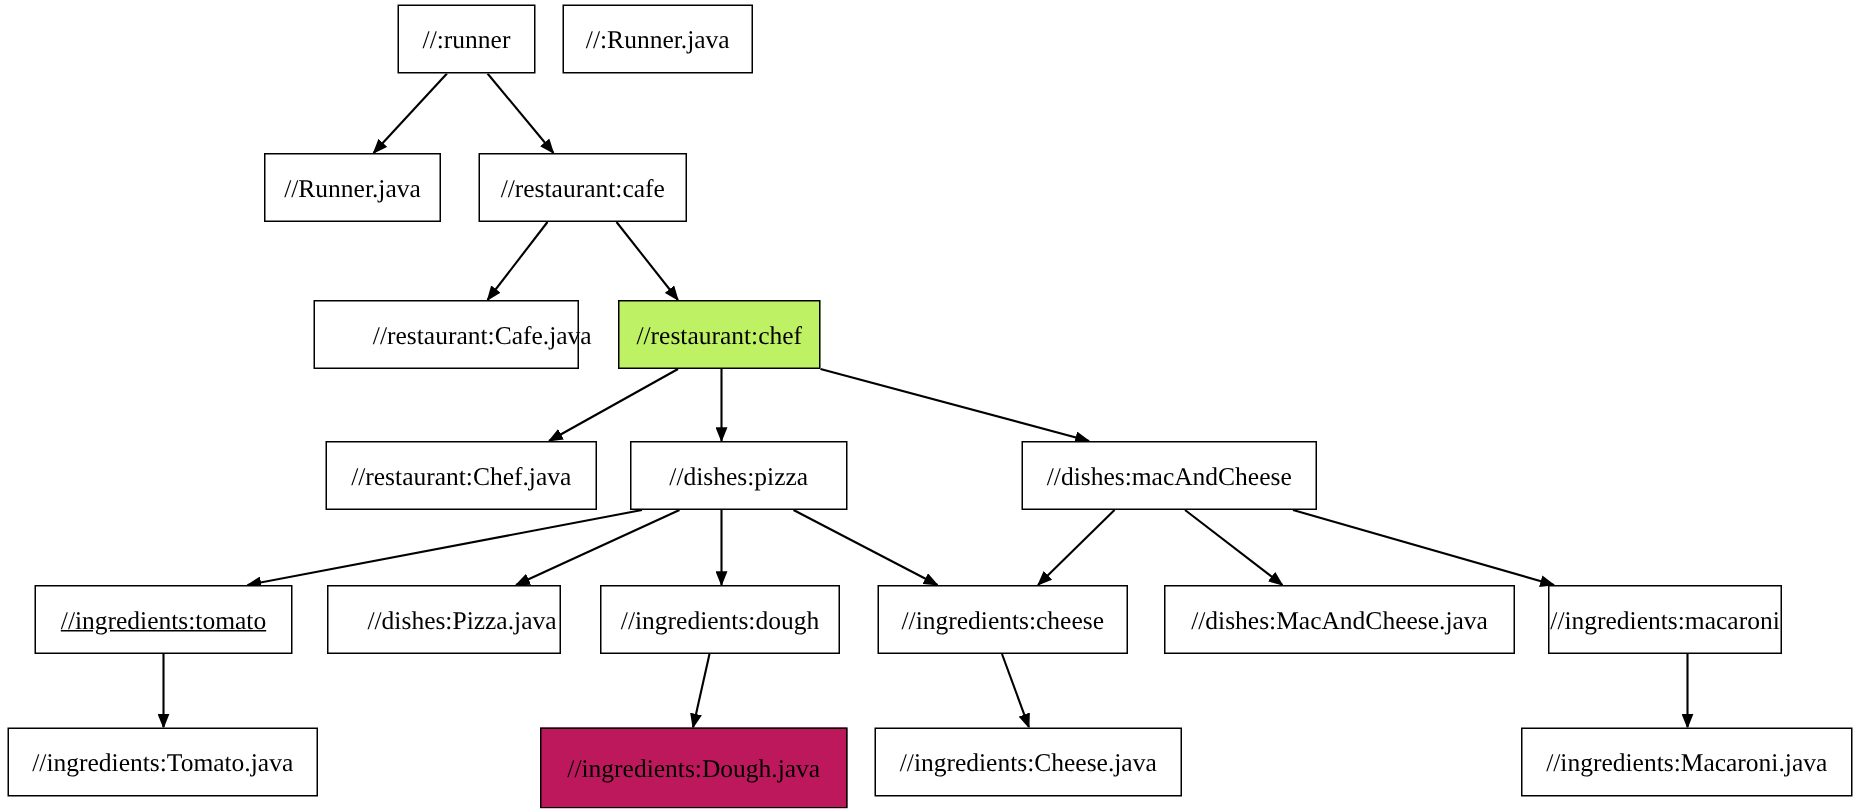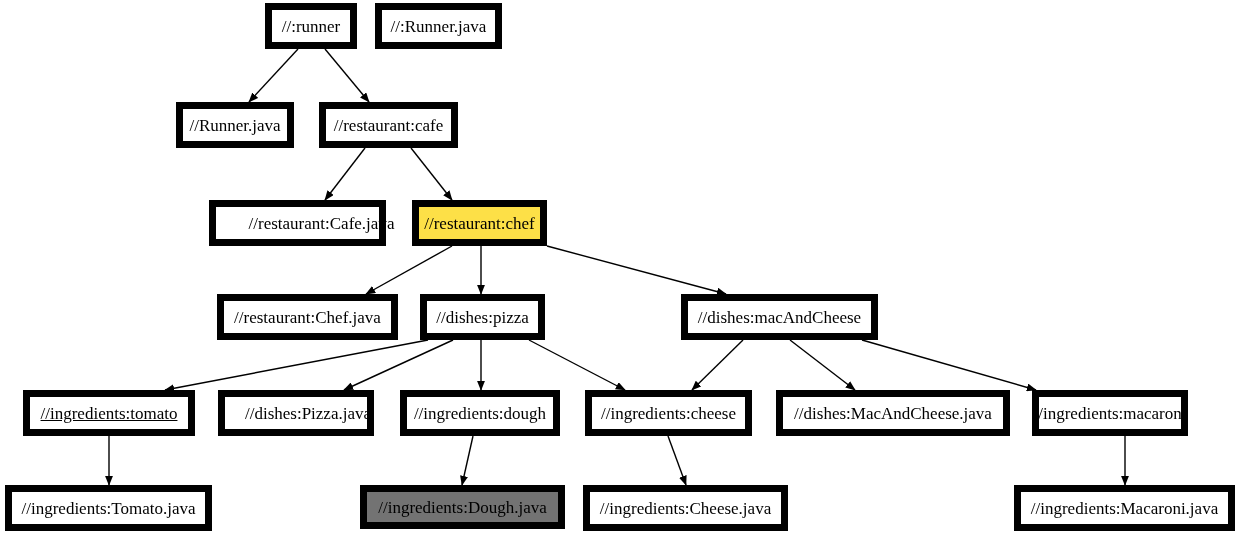--- a/index.html
+++ b/index.html
@@ -26,21 +26,21 @@
   #node-layer {
     position: absolute;
     left: 0;
     top: 0;
     width: 1242px;
     height: 539px;
   }
   .graph-node {
     position: absolute;
     box-sizing: border-box;
-    border: 7px solid #a3a3a3;
+    border: 1px solid #a3a3a3;
     background: #ffffff;
     display: flex;
     align-items: center;
     justify-content: center;
     color: #000000;
     font-size: 17px;
     line-height: 1;
     white-space: nowrap;
   }
   .graph-node .node-label {
@@ -88,27 +88,27 @@
       </div>
       <div class="graph-node" style="left: 176px; top: 102px; width: 118px; height: 46px; border-color: rgb(0, 0, 0); background: rgb(255, 255, 255); color: rgb(0, 0, 0);">
         <span class="node-label">//Runner.java</span>
       </div>
       <div class="graph-node" style="left: 319px; top: 102px; width: 139px; height: 46px; border-color: rgb(0, 0, 0); background: rgb(255, 255, 255); color: rgb(0, 0, 0);">
         <span class="node-label">//restaurant:cafe</span>
       </div>
       <div class="graph-node" style="left: 209px; top: 200px; width: 177px; height: 46px; border-color: rgb(0, 0, 0); background: rgb(255, 255, 255); color: rgb(0, 0, 0); padding-left: 48px;">
         <span class="node-label">//restaurant:Cafe.java</span>
       </div>
-      <div class="graph-node" style="left: 412px; top: 200px; width: 135px; height: 46px; border-color: rgb(0, 0, 0); background: #fde047; color: rgb(0, 0, 0);">
+      <div class="graph-node" style="left: 412px; top: 200px; width: 135px; height: 46px; border-color: rgb(0, 0, 0); background: #bef264; color: rgb(0, 0, 0);">
         <span class="node-label">//restaurant:chef</span>
       </div>
       <div class="graph-node" style="left: 217px; top: 294px; width: 181px; height: 46px; border-color: rgb(0, 0, 0); background: rgb(255, 255, 255); color: rgb(0, 0, 0);">
         <span class="node-label">//restaurant:Chef.java</span>
       </div>
-      <div class="graph-node" style="left: 420px; top: 294px; width: 125px; height: 46px; border-color: rgb(0, 0, 0); background: rgb(255, 255, 255); color: rgb(0, 0, 0);">
+      <div class="graph-node" style="left: 420px; top: 294px; width: 145px; height: 46px; border-color: rgb(0, 0, 0); background: rgb(255, 255, 255); color: rgb(0, 0, 0);">
         <span class="node-label">//dishes:pizza</span>
       </div>
       <div class="graph-node" style="left: 681px; top: 294px; width: 197px; height: 46px; border-color: rgb(0, 0, 0); background: rgb(255, 255, 255); color: rgb(0, 0, 0);">
         <span class="node-label">//dishes:macAndCheese</span>
       </div>
       <div class="graph-node" style="left: 23px; top: 390px; width: 172px; height: 46px; border-color: rgb(0, 0, 0); background: rgb(255, 255, 255); color: rgb(0, 0, 0); text-decoration: underline;">
         <span class="node-label">//ingredients:tomato</span>
       </div>
       <div class="graph-node" style="left: 218px; top: 390px; width: 156px; height: 46px; border-color: rgb(0, 0, 0); background: rgb(255, 255, 255); color: rgb(0, 0, 0); padding-left: 24px;">
         <span class="node-label">//dishes:Pizza.java</span>
@@ -121,21 +121,21 @@
       </div>
       <div class="graph-node" style="left: 776px; top: 390px; width: 234px; height: 46px; border-color: rgb(0, 0, 0); background: rgb(255, 255, 255); color: rgb(0, 0, 0);">
         <span class="node-label">//dishes:MacAndCheese.java</span>
       </div>
       <div class="graph-node" style="left: 1032px; top: 390px; width: 156px; height: 46px; border-color: rgb(0, 0, 0); background: rgb(255, 255, 255); color: rgb(0, 0, 0);">
         <span class="node-label">//ingredients:macaroni</span>
       </div>
       <div class="graph-node" style="left: 5px; top: 485px; width: 207px; height: 46px; border-color: rgb(0, 0, 0); background: rgb(255, 255, 255); color: rgb(0, 0, 0);">
         <span class="node-label">//ingredients:Tomato.java</span>
       </div>
-      <div class="graph-node" style="left: 360px; top: 485px; width: 205px; height: 44px; border-color: rgb(0, 0, 0); background: #737373; color: rgb(0, 0, 0);">
+      <div class="graph-node" style="left: 360px; top: 485px; width: 205px; height: 54px; border-color: rgb(0, 0, 0); background: #be185d; color: rgb(0, 0, 0);">
         <span class="node-label">//ingredients:Dough.java</span>
       </div>
       <div class="graph-node" style="left: 583px; top: 485px; width: 205px; height: 46px; border-color: rgb(0, 0, 0); background: rgb(255, 255, 255); color: rgb(0, 0, 0);">
         <span class="node-label">//ingredients:Cheese.java</span>
       </div>
       <div class="graph-node" style="left: 1014px; top: 485px; width: 221px; height: 46px; border-color: rgb(0, 0, 0); background: rgb(255, 255, 255); color: rgb(0, 0, 0);">
         <span class="node-label">//ingredients:Macaroni.java</span>
       </div>
     </div>
 </div>

